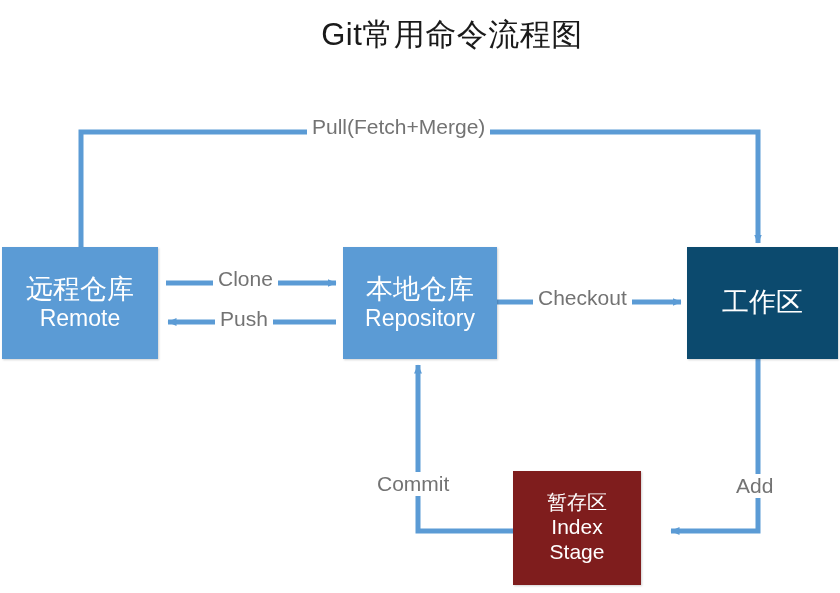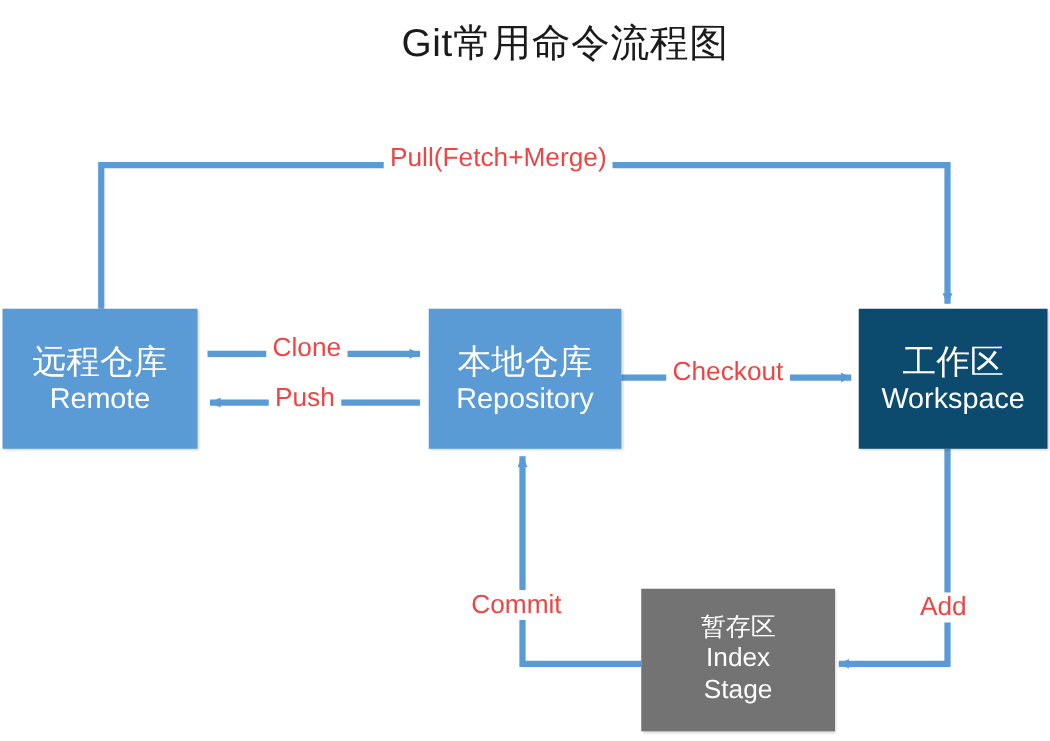--- a/index.html
+++ b/index.html
@@ -65,30 +65,30 @@
     width: 154px; height: 112px;
     background: #5b9bd5;
   }
   #node-workspace {
     left: 687px; top: 247px;
     width: 151px; height: 112px;
     background: #0c4a6e;
   }
   #node-index {
     left: 513px; top: 471px;
-    width: 155px; height: 114px;
-    background: #737373;
+    width: 128px; height: 114px;
+    background: #7f1d1d;
   }
   #node-index .zh { font-size: 20px; }
   #node-index .en { font-size: 21px; }
 
   
   .edge-label {
     position: absolute;
-    color: #ef4444;
+    color: #737373;
     font-size: 21px;
     white-space: nowrap;
     background: #ffffff;
     padding: 0 5px;
   }
   #label-pull     { left: 307px; top: 115px; }
   #label-clone    { left: 213px; top: 267px; }
   #label-push     { left: 215px; top: 307px; }
   #label-checkout { left: 533px; top: 286px; }
   #label-commit   { left: 372px; top: 472px; }
@@ -133,21 +133,20 @@
   <span class="line en">Remote</span>
 </div>
 
 <div class="node" id="node-repository">
   <span class="line zh">本地仓库</span>
   <span class="line en">Repository</span>
 </div>
 
 <div class="node" id="node-workspace">
   <span class="line zh">工作区</span>
-  <span class="line en">Workspace</span>
 </div>
 
 <div class="node" id="node-index">
   <span class="line zh">暂存区</span>
   <span class="line en">Index</span>
   <span class="line en">Stage</span>
 </div>
 
 <div class="edge-label" id="label-pull">Pull(Fetch+Merge)</div>
 <div class="edge-label" id="label-clone">Clone</div>

